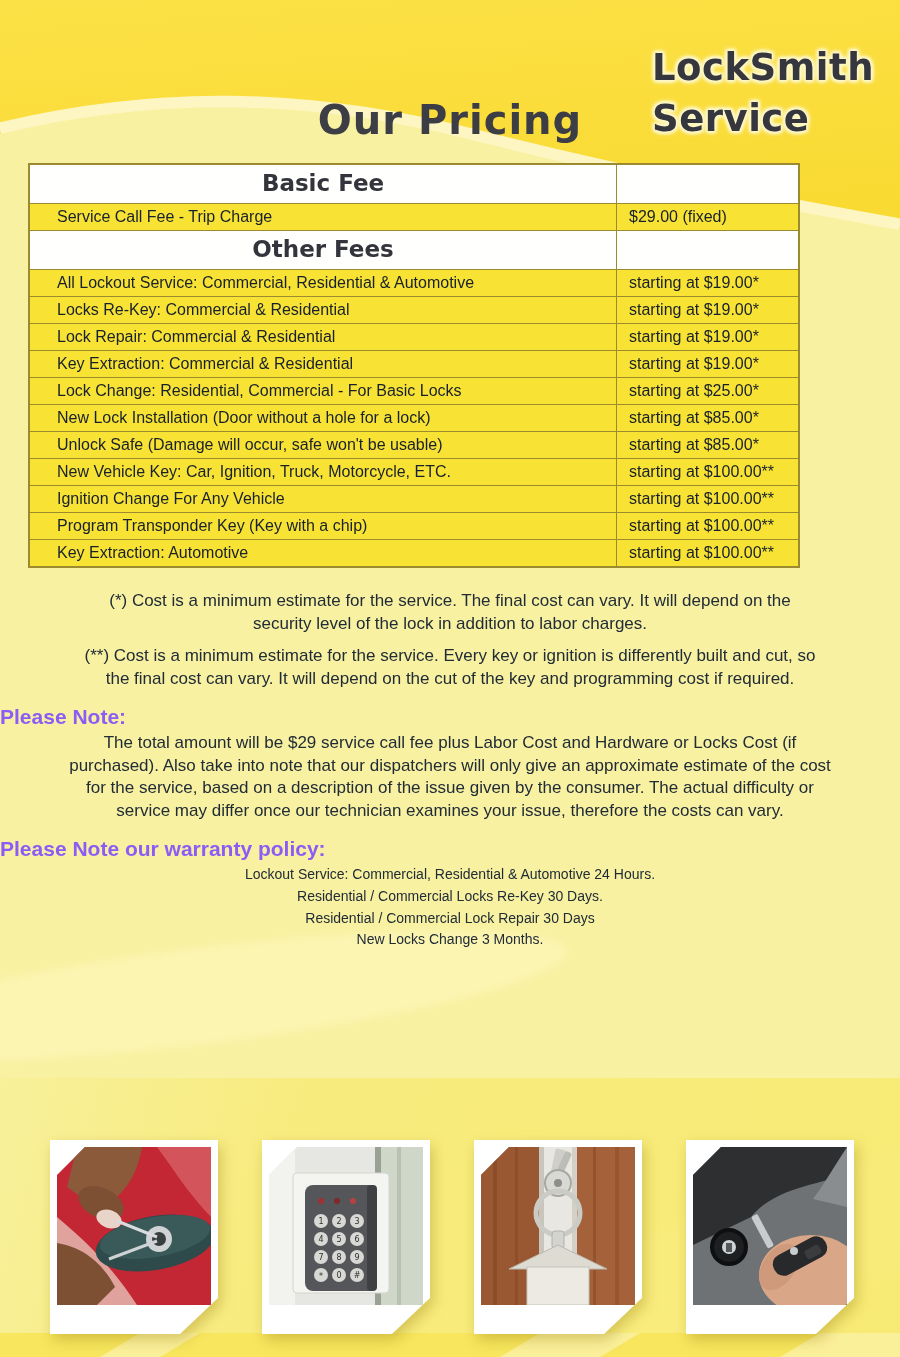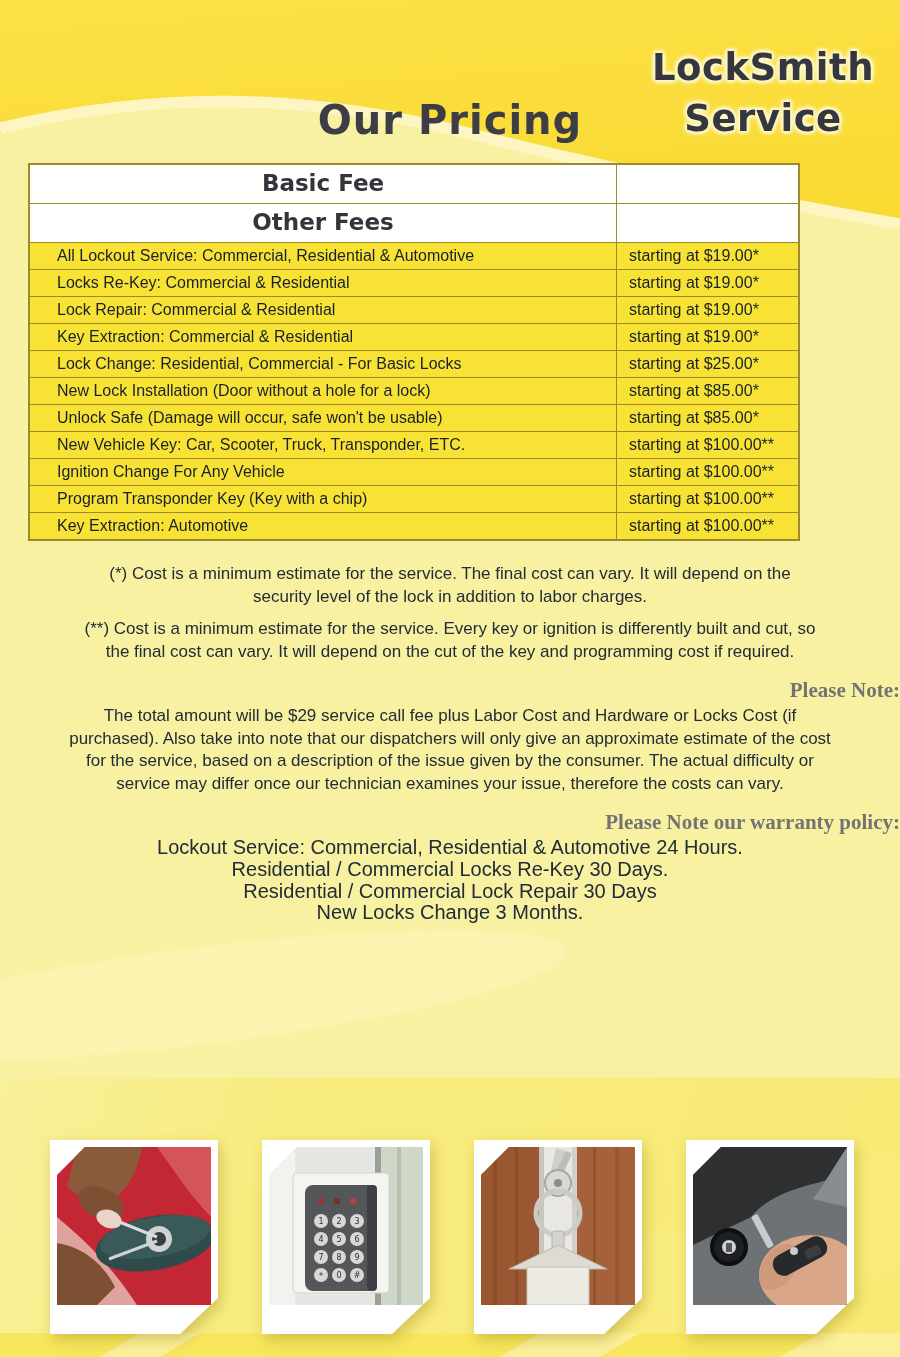--- a/index.html
+++ b/index.html
@@ -5,21 +5,21 @@
   html,body{margin:0;padding:0;}
   body{
     width:900px;height:1357px;position:relative;overflow:hidden;
     background:#f8f1a2;
     font-family:"Liberation Sans", sans-serif;
   }
   
   .header-svg{position:absolute;top:0;left:0;z-index:0;display:block;}
   .logo{
     position:absolute;top:42px;right:26px;z-index:4;
-    text-align:center;font-family:"DejaVu Sans", sans-serif;font-weight:bold;
+    text-align:left;font-family:"DejaVu Sans", sans-serif;font-weight:bold;
     font-size:37px;line-height:51px;color:#35363e;letter-spacing:0.5px;
     text-shadow:0 0 2px #fdf7c4,0 0 4px #fdf7c4,0 0 7px #fdf7c4,
                 2px 2px 3px #fdf7c4,-2px 2px 3px #fdf7c4,
                 2px -2px 3px #fdf7c4,-2px -2px 3px #fdf7c4;
   }
   
   .streak-a{position:absolute;top:948px;left:-170px;width:740px;height:96px;
     background:rgba(253,247,190,0.55);border-radius:50%;transform:rotate(-7deg);
     filter:blur(3px);z-index:1;}
   .streak-b{position:absolute;top:1180px;left:520px;width:560px;height:120px;
@@ -47,26 +47,26 @@
   td.section-cell-empty{background:#fffffe;width:179px;}
   tr.data-row td{background:#f8e334;color:#18202c;font-size:16px;line-height:19px;}
   td.service-cell{padding:3px 6px 4px 27px;}
   td.price-cell{padding:3px 4px 4px 12px;}
   .note{
     text-align:center;color:#212c36;font-size:17px;line-height:22.5px;
   }
   .note-star{width:690px;margin:22px auto 8px;}
   .note-dstar{width:732px;margin:10px auto 0;}
   .block-heading{
-    text-align:right;font-family:Liberation Serif, serif;font-weight:bold;
-    font-size:21px;line-height:26px;color:#737373;margin:14px auto 0;
+    text-align:left;font-family:Liberation Sans, sans-serif;font-weight:bold;
+    font-size:21px;line-height:26px;color:#8b5cf6;margin:14px auto 0;
   }
   .please-body{width:784px;margin:2px auto 0;}
   .warranty-lines{margin-top:2px;}
-  .warranty-line{text-align:center;color:#212c36;font-size:20px;line-height:21.8px;}
+  .warranty-line{text-align:center;color:#212c36;font-size:14px;line-height:21.8px;}
   
   .photos{position:absolute;left:50px;top:1140px;width:808px;display:flex;gap:44px;z-index:4;}
   .card-wrap{filter:drop-shadow(3px 6px 7px rgba(150,120,10,0.35));}
   .card{
     position:relative;width:168px;height:194px;background:#ffffff;
     clip-path:polygon(0 0,100% 0,100% calc(100% - 36px),calc(100% - 38px) 100%,0 100%);
   }
   .photo{
     position:absolute;left:7px;top:7px;width:154px;height:158px;display:block;
     clip-path:polygon(28px 0,100% 0,100% 100%,0 100%,0 28px);
@@ -98,20 +98,24 @@
 
 <div class="content">
   <h1 class="page-title">Our Pricing</h1>
 
   <table class="pricing">
     <tbody>
         <tr>
           <td class="section-cell">Basic Fee</td>
           <td class="section-cell-empty"></td>
         </tr>
+        <tr class="data-row">
+          <td class="service-cell">Service Call Fee - Trip Charge</td>
+          <td class="price-cell">$29.00 (fixed)</td>
+        </tr>
         <tr>
           <td class="section-cell">Other Fees</td>
           <td class="section-cell-empty"></td>
         </tr>
         <tr class="data-row">
           <td class="service-cell">All Lockout Service: Commercial, Residential &amp; Automotive</td>
           <td class="price-cell">starting at $19.00*</td>
         </tr>
         <tr class="data-row">
           <td class="service-cell">Locks Re-Key: Commercial &amp; Residential</td>
@@ -131,21 +135,21 @@
         </tr>
         <tr class="data-row">
           <td class="service-cell">New Lock Installation (Door without a hole for a lock)</td>
           <td class="price-cell">starting at $85.00*</td>
         </tr>
         <tr class="data-row">
           <td class="service-cell">Unlock Safe (Damage will occur, safe won't be usable)</td>
           <td class="price-cell">starting at $85.00*</td>
         </tr>
         <tr class="data-row">
-          <td class="service-cell">New Vehicle Key: Car, Scooter, Truck, Transponder, ETC.</td>
+          <td class="service-cell">New Vehicle Key: Car, Ignition, Truck, Motorcycle, ETC.</td>
           <td class="price-cell">starting at $100.00**</td>
         </tr>
         <tr class="data-row">
           <td class="service-cell">Ignition Change For Any Vehicle</td>
           <td class="price-cell">starting at $100.00**</td>
         </tr>
         <tr class="data-row">
           <td class="service-cell">Program Transponder Key (Key with a chip)</td>
           <td class="price-cell">starting at $100.00**</td>
         </tr>

